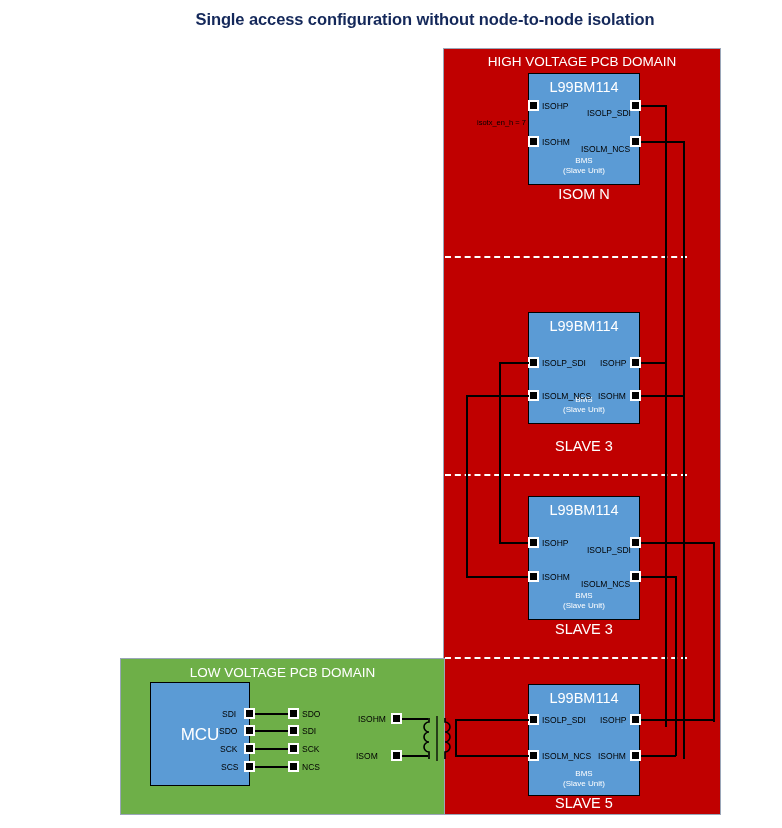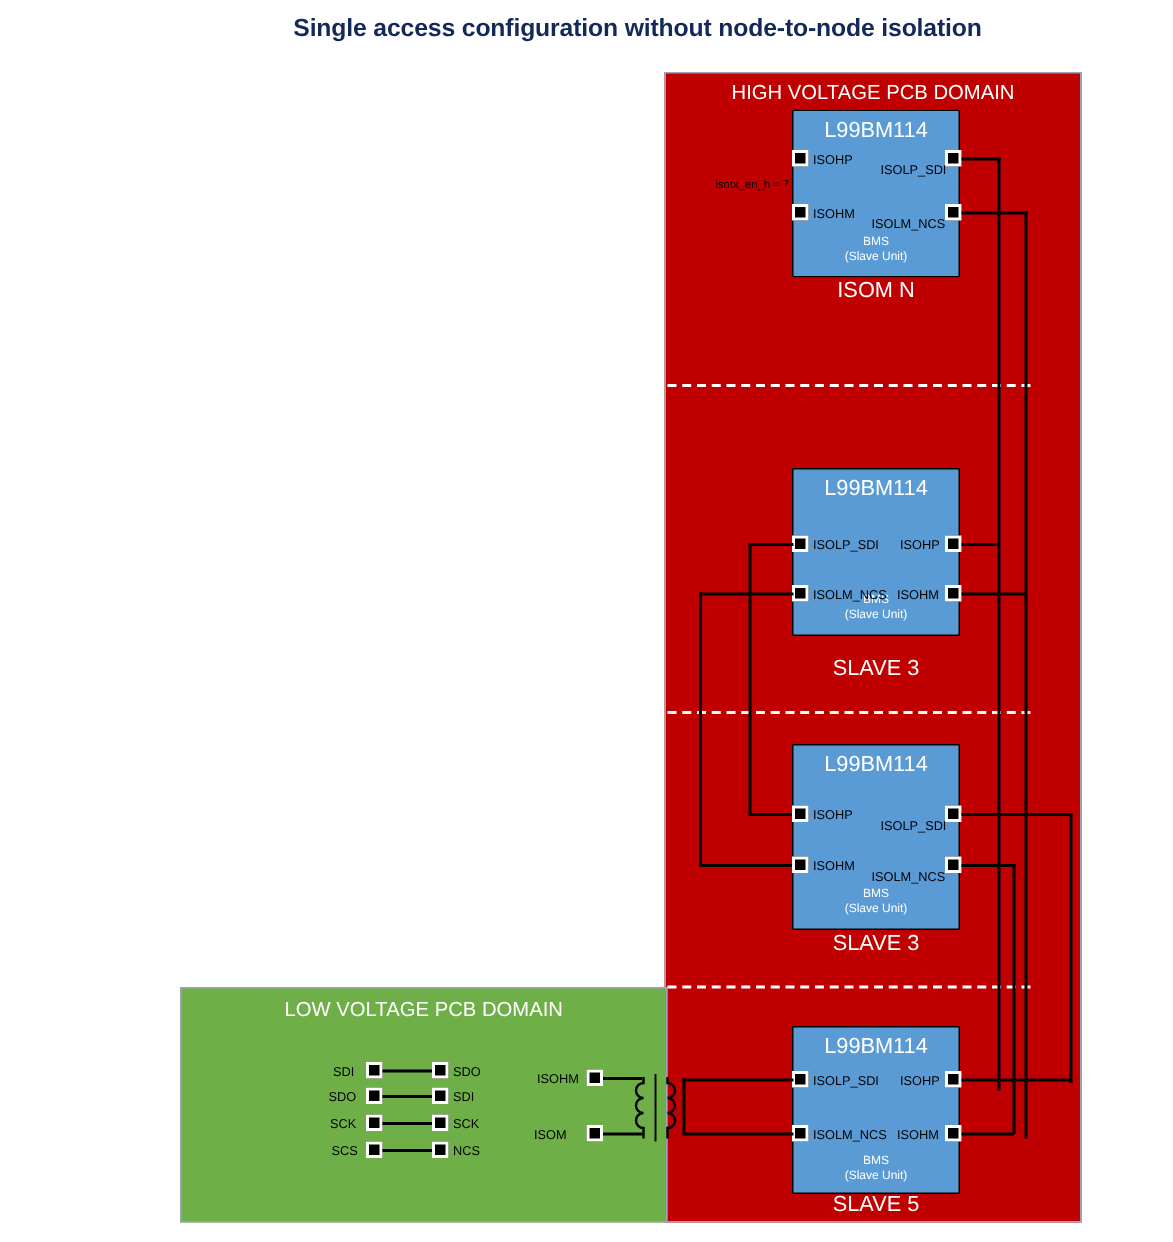--- a/index.html
+++ b/index.html
@@ -189,20 +189,23 @@
   <div class="pin" style="left:630px;top:750px;"></div>
   <div class="pin-lbl" style="left:598px;top:751px;">ISOHM</div>
 
   <div class="w wh" style="left:641px;top:719px;width:73px;"></div>
   <div class="w wh" style="left:641px;top:755px;width:35px;"></div>
 
   <div class="w wh" style="left:455px;top:719px;width:74px;"></div>
   <div class="w wh" style="left:455px;top:755px;width:74px;"></div>
   <div class="w wv" style="left:455px;top:719px;height:37px;"></div>
 
+  <div class="chip" style="left:150px;top:682px;width:100px;height:104px;">
+    <div class="chip-center" style="top:42px;">MCU</div>
+  </div>
 
   <div class="pin" style="left:244px;top:708px;"></div>
   <div class="pin-lbl" style="left:222px;top:709px;">SDI</div>
   <div class="pin" style="left:244px;top:725px;"></div>
   <div class="pin-lbl" style="left:219px;top:726px;">SDO</div>
   <div class="pin" style="left:244px;top:743px;"></div>
   <div class="pin-lbl" style="left:220px;top:744px;">SCK</div>
   <div class="pin" style="left:244px;top:761px;"></div>
   <div class="pin-lbl" style="left:221px;top:762px;">SCS</div>
 

